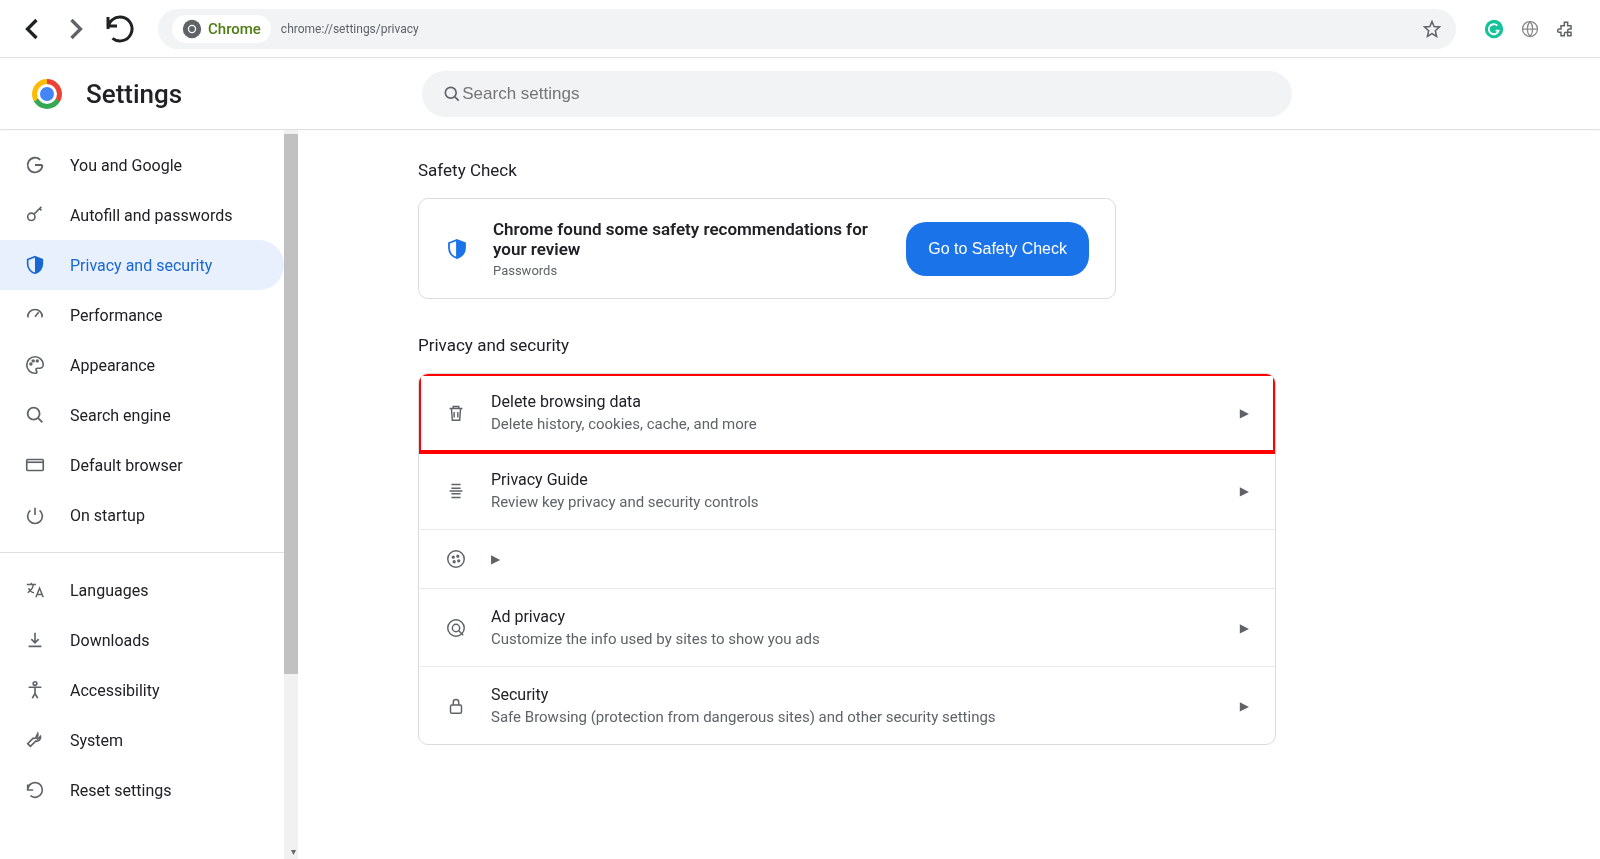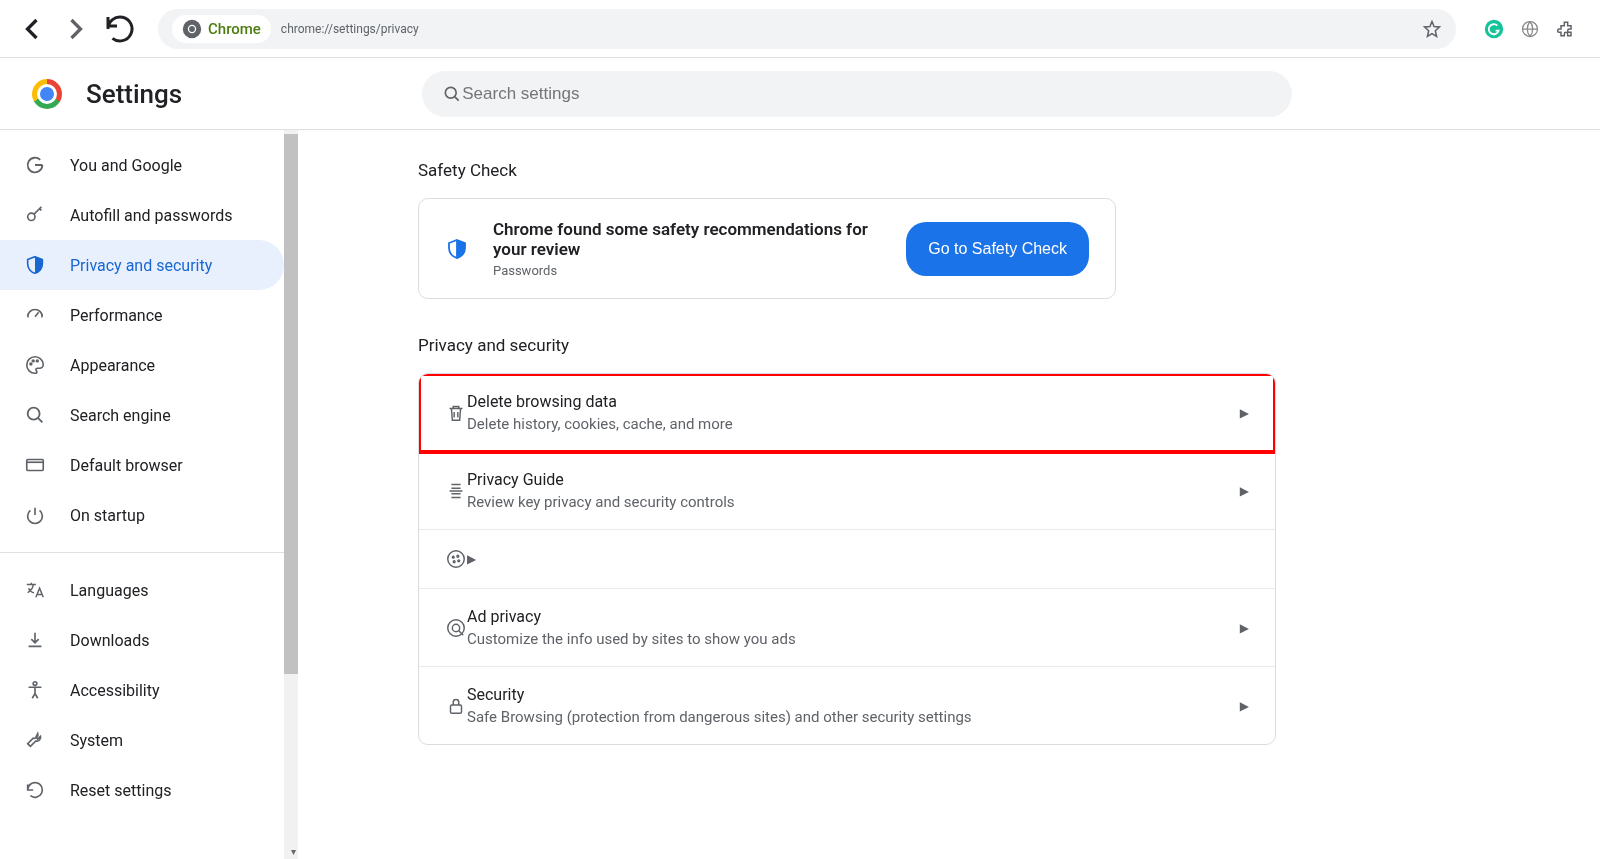--- a/index.html
+++ b/index.html
@@ -213,20 +213,21 @@
     .list-card {
       width: 858px;
       border: 1px solid #dadce0;
       border-radius: 10px;
       overflow: hidden;
     }
     .list-row {
       display: flex;
       align-items: center;
       padding: 18px 26px;
+      gap: 24px;
       border-bottom: 1px solid #e8eaed;
       cursor: pointer;
     }
     .list-row:last-child { border-bottom: none; }
     .row-icon {
       width: 22px; height: 22px;
       color: #5f6368;
       display: flex; align-items: center; justify-content: center;
     }
     .row-text { flex: 1; }

